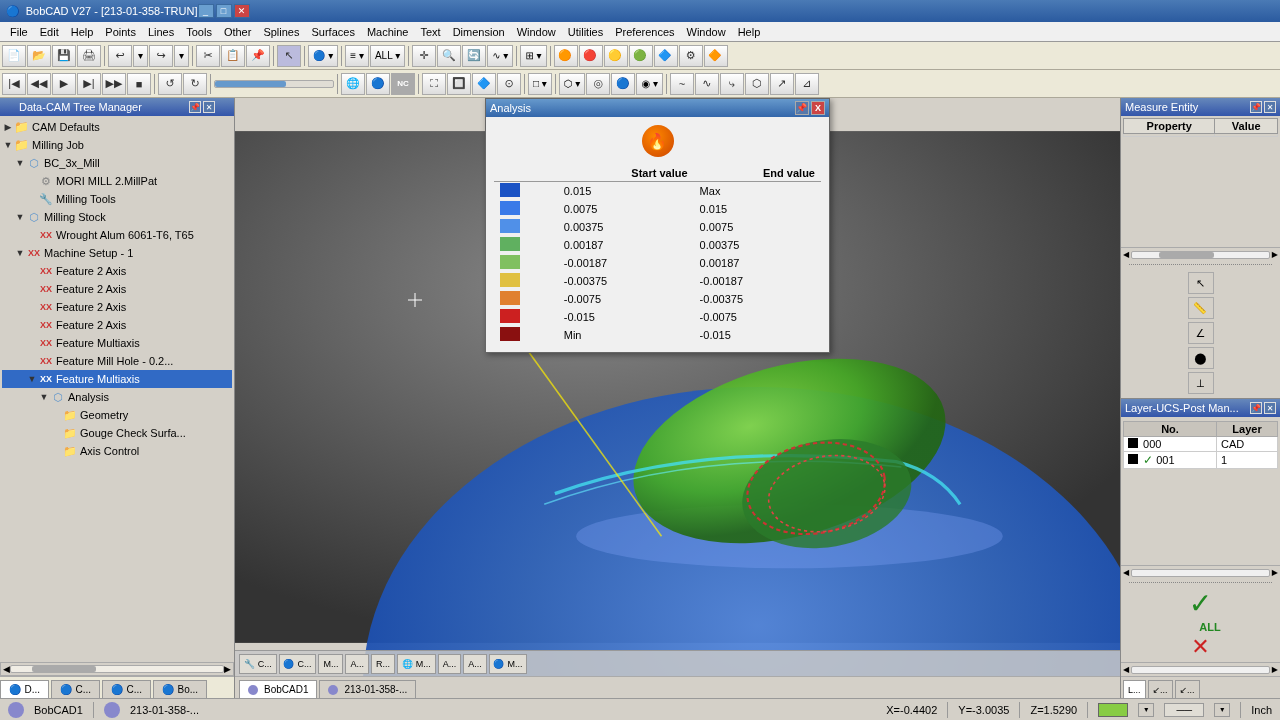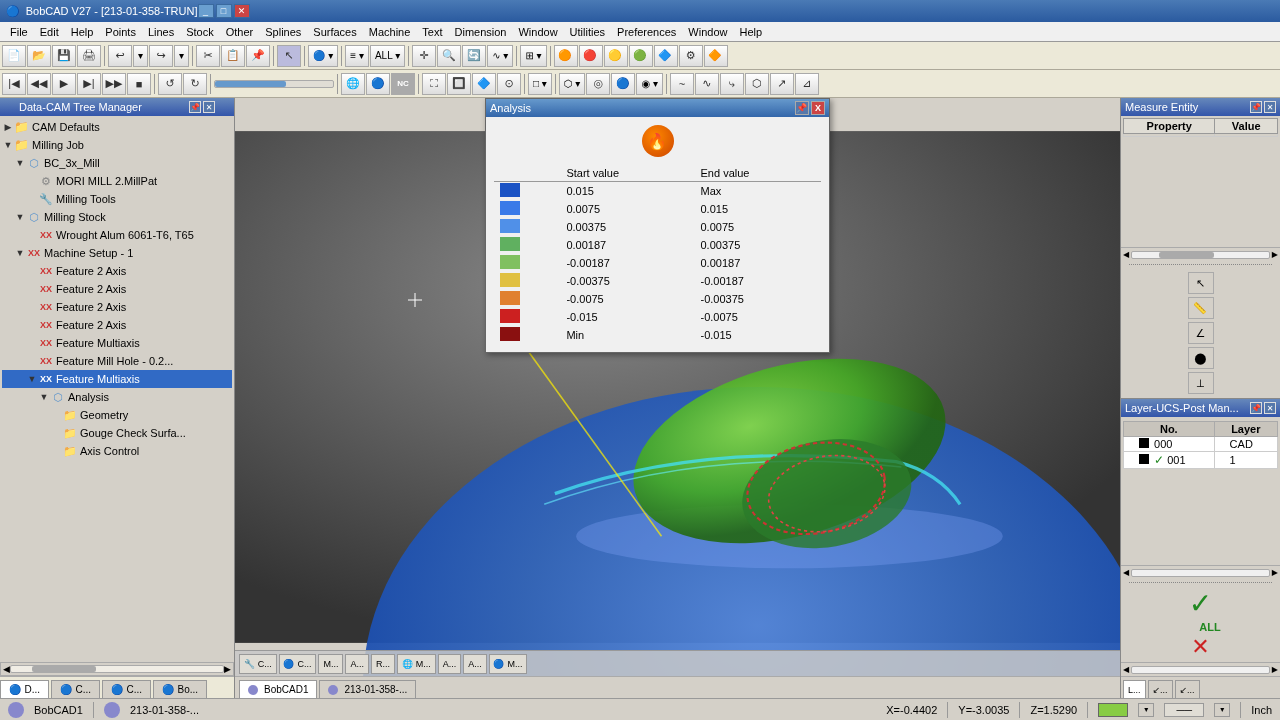--- a/index.html
+++ b/index.html
@@ -112,21 +112,21 @@
       color: white; font-size: 11px;
       padding: 2px 4px;
       display: flex; align-items: center; justify-content: space-between;
       height: 18px;
       cursor: move;
     }
     #analysis-content { padding: 8px; }
     .analysis-icon-row { display: flex; justify-content: center; margin-bottom: 8px; }
     .analysis-icon { width: 32px; height: 32px; background: radial-gradient(circle at 40% 35%, #ff8800, #cc4400); border-radius: 50%; display: flex; align-items: center; justify-content: center; color: white; font-size: 16px; }
     .analysis-table { width: 100%; border-collapse: collapse; }
-    .analysis-table th { font-weight: normal; text-align: left; padding: 2px 6px; font-size: 11px; border-bottom: 1px solid #999; }
+    .analysis-table th { font-weight: bold; text-align: right; padding: 2px 6px; font-size: 11px; border-bottom: 1px solid #999; }
     .analysis-table td { padding: 1px 6px; font-size: 11px; }
     .color-swatch { width: 20px; height: 14px; display: inline-block; }
     #measure-header {
       background: linear-gradient(to bottom, #6688bb, #3355aa);
       color: white; font-size: 11px;
       padding: 2px 4px;
       display: flex; align-items: center; justify-content: space-between;
       height: 18px;
     }
     .measure-table { width: 100%; border-collapse: collapse; font-size: 11px; }
@@ -176,21 +176,21 @@
       font-size: 9px; cursor: pointer;
       display: flex; align-items: center; gap: 1px;
     }
     .rs-icon { width: 26px; height: 22px; background: #d4d0c8; border: 1px solid #aaa; display: flex; align-items: center; justify-content: center; cursor: pointer; font-size: 11px; }
 
     .dotted-line { border-top: 1px dotted #888; width: 90%; margin: 3px auto; }
 
     
     .layer-table { width: 100%; border-collapse: collapse; font-size: 11px; margin-top: 2px; }
     .layer-table th { background: #c8c4bc; border: 1px solid #aaa; padding: 1px 3px; font-weight: bold; }
-    .layer-table td { border: 1px solid #ccc; padding: 1px 15px; background: white; }
+    .layer-table td { border: 1px solid #ccc; padding: 1px 4px; background: white; }
     .layer-check { color: #228822; font-size: 12px; }
 
     
     #app-wrapper {
       width: 1280px; height: 720px;
       display: flex; flex-direction: column;
       overflow: hidden;
     }
 
     #content-row {
@@ -270,21 +270,21 @@
       <div class="win-btn" style="background:#cc4444;">✕</div>
     </div>
   </div>
 
   <div id="menubar">
     <div class="menu-item">File</div>
     <div class="menu-item">Edit</div>
     <div class="menu-item">Help</div>
     <div class="menu-item">Points</div>
     <div class="menu-item">Lines</div>
-    <div class="menu-item">Stock</div>
+    <div class="menu-item">Tools</div>
     <div class="menu-item">Other</div>
     <div class="menu-item">Splines</div>
     <div class="menu-item">Surfaces</div>
     <div class="menu-item">Machine</div>
     <div class="menu-item">Text</div>
     <div class="menu-item">Dimension</div>
     <div class="menu-item">Window</div>
     <div class="menu-item">Utilities</div>
     <div class="menu-item">Preferences</div>
     <div class="menu-item">Window</div>

